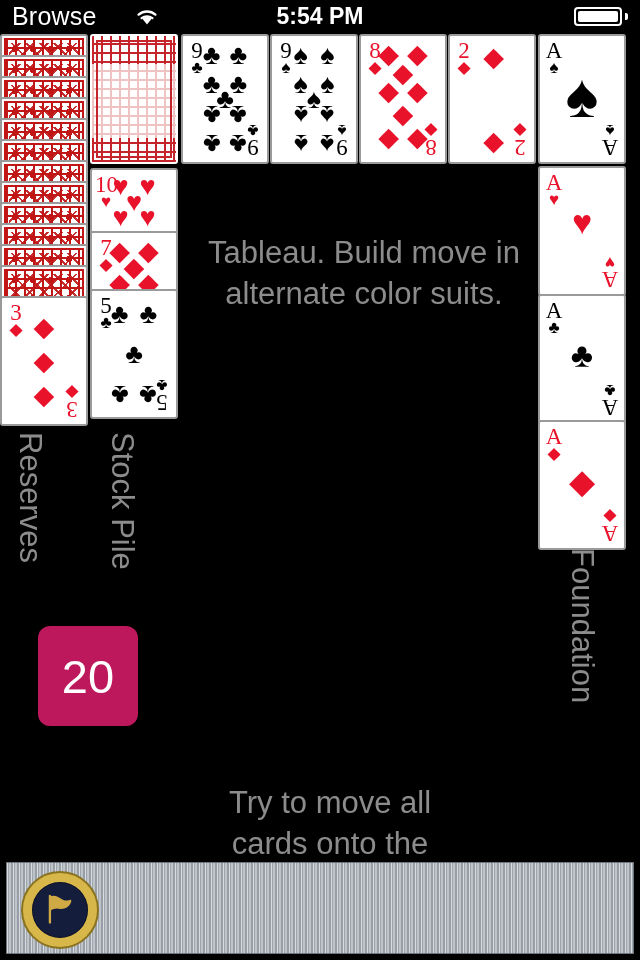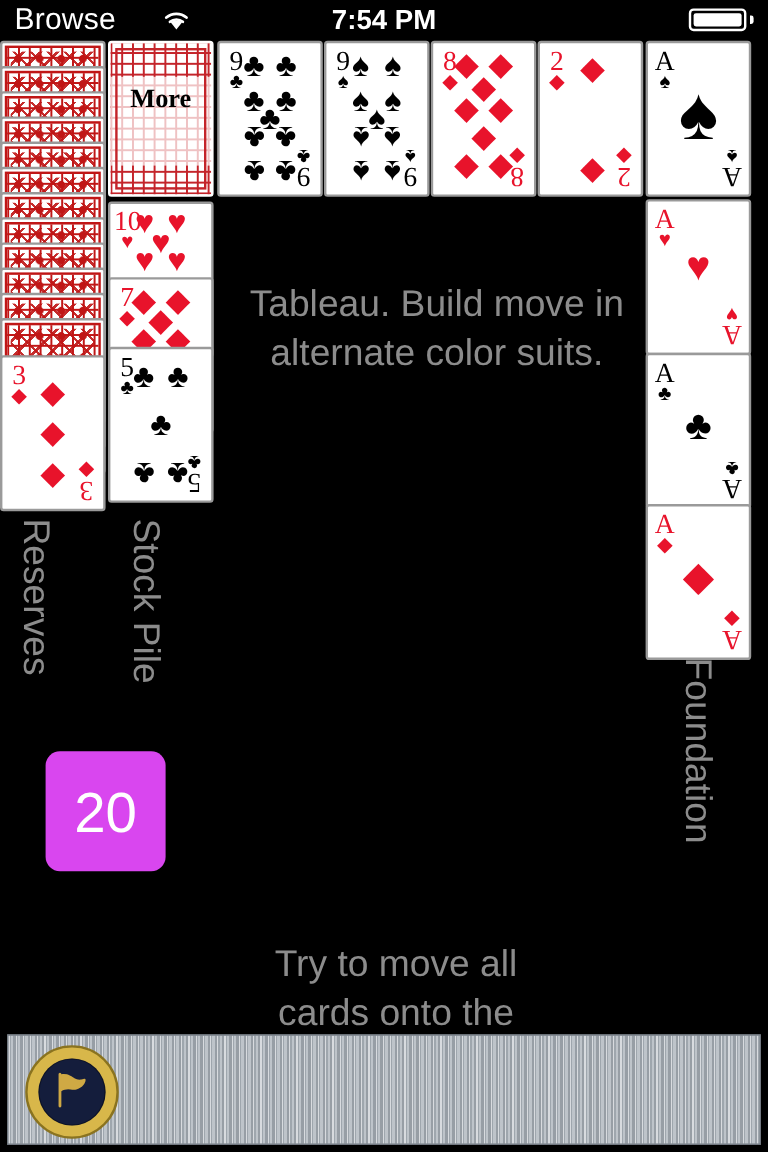--- a/index.html
+++ b/index.html
@@ -105,21 +105,21 @@
 
   
   .hint{
     position:absolute; color:#8c8c8c; font-size:31px; line-height:1.33;
     text-align:center;
   }
 
   
   .score{
     position:absolute; left:38px; top:626px; width:100px; height:100px;
-    background:#d946ef; border-radius:12px;
+    background:#be185d; border-radius:12px;
     display:flex; align-items:center; justify-content:center;
     color:#fff; font-size:47px; font-weight:400;
   }
   .options{
     position:absolute; left:4px; top:745px; width:175px; height:105px;
     border-radius:14px;
     background:linear-gradient(180deg,#3a3a3a 0%, #2c2c2c 45%, #222 55%, #151515 100%);
     display:flex; align-items:center; justify-content:center;
     color:#fff; font-size:32px;
   }
@@ -163,21 +163,21 @@
 
 <div id="app">
 
   <div class="statusbar">
     <div class="sb-carrier">Browse</div>
     <svg class="sb-wifi" viewBox="0 0 26 20">
       <path d="M13 18.5 L8.2 12.6 A7.6 7.6 0 0 1 17.8 12.6 Z" fill="#fff"></path>
       <path d="M4.6 8.6 A13 13 0 0 1 21.4 8.6" stroke="#fff" stroke-width="2.4" fill="none" stroke-linecap="round"></path>
       <path d="M7.6 12.2 A8.6 8.6 0 0 1 18.4 12.2" stroke="#fff" stroke-width="2.2" fill="none" stroke-linecap="round"></path>
     </svg>
-    <div class="sb-time">7:54 PM</div>
+    <div class="sb-time">5:54 PM</div>
     <div class="sb-batt">
         <div class="sb-batt-fill"></div>
       </div>
     <div class="sb-batt-nub"></div>
   </div>
 
   <div>
     <div class="card-back" style="left:0px;  top:34px;">
         <div class="back-inner"></div>
       </div>
@@ -231,21 +231,20 @@
       </div>
     </div>
   </div>
 
   <div>
     <div class="morecards" style="left:90px; top:34px;">
       <div class="mc-pat"></div>
       <div class="mc-band"></div>
       <div class="mc-frame"></div>
       <div class="mc-text">
-        <div>More</div>
       </div>
     </div>
 
     <div class="card" style="left:90px; top:168px;">
       <div class="pip-tl">
         <span class="rank red">10</span>
         <span class="minisuit red">♥</span>
       </div>
       <div class="faces">
         <span class="sp red" style="left:34%; top:13%;">♥</span>

